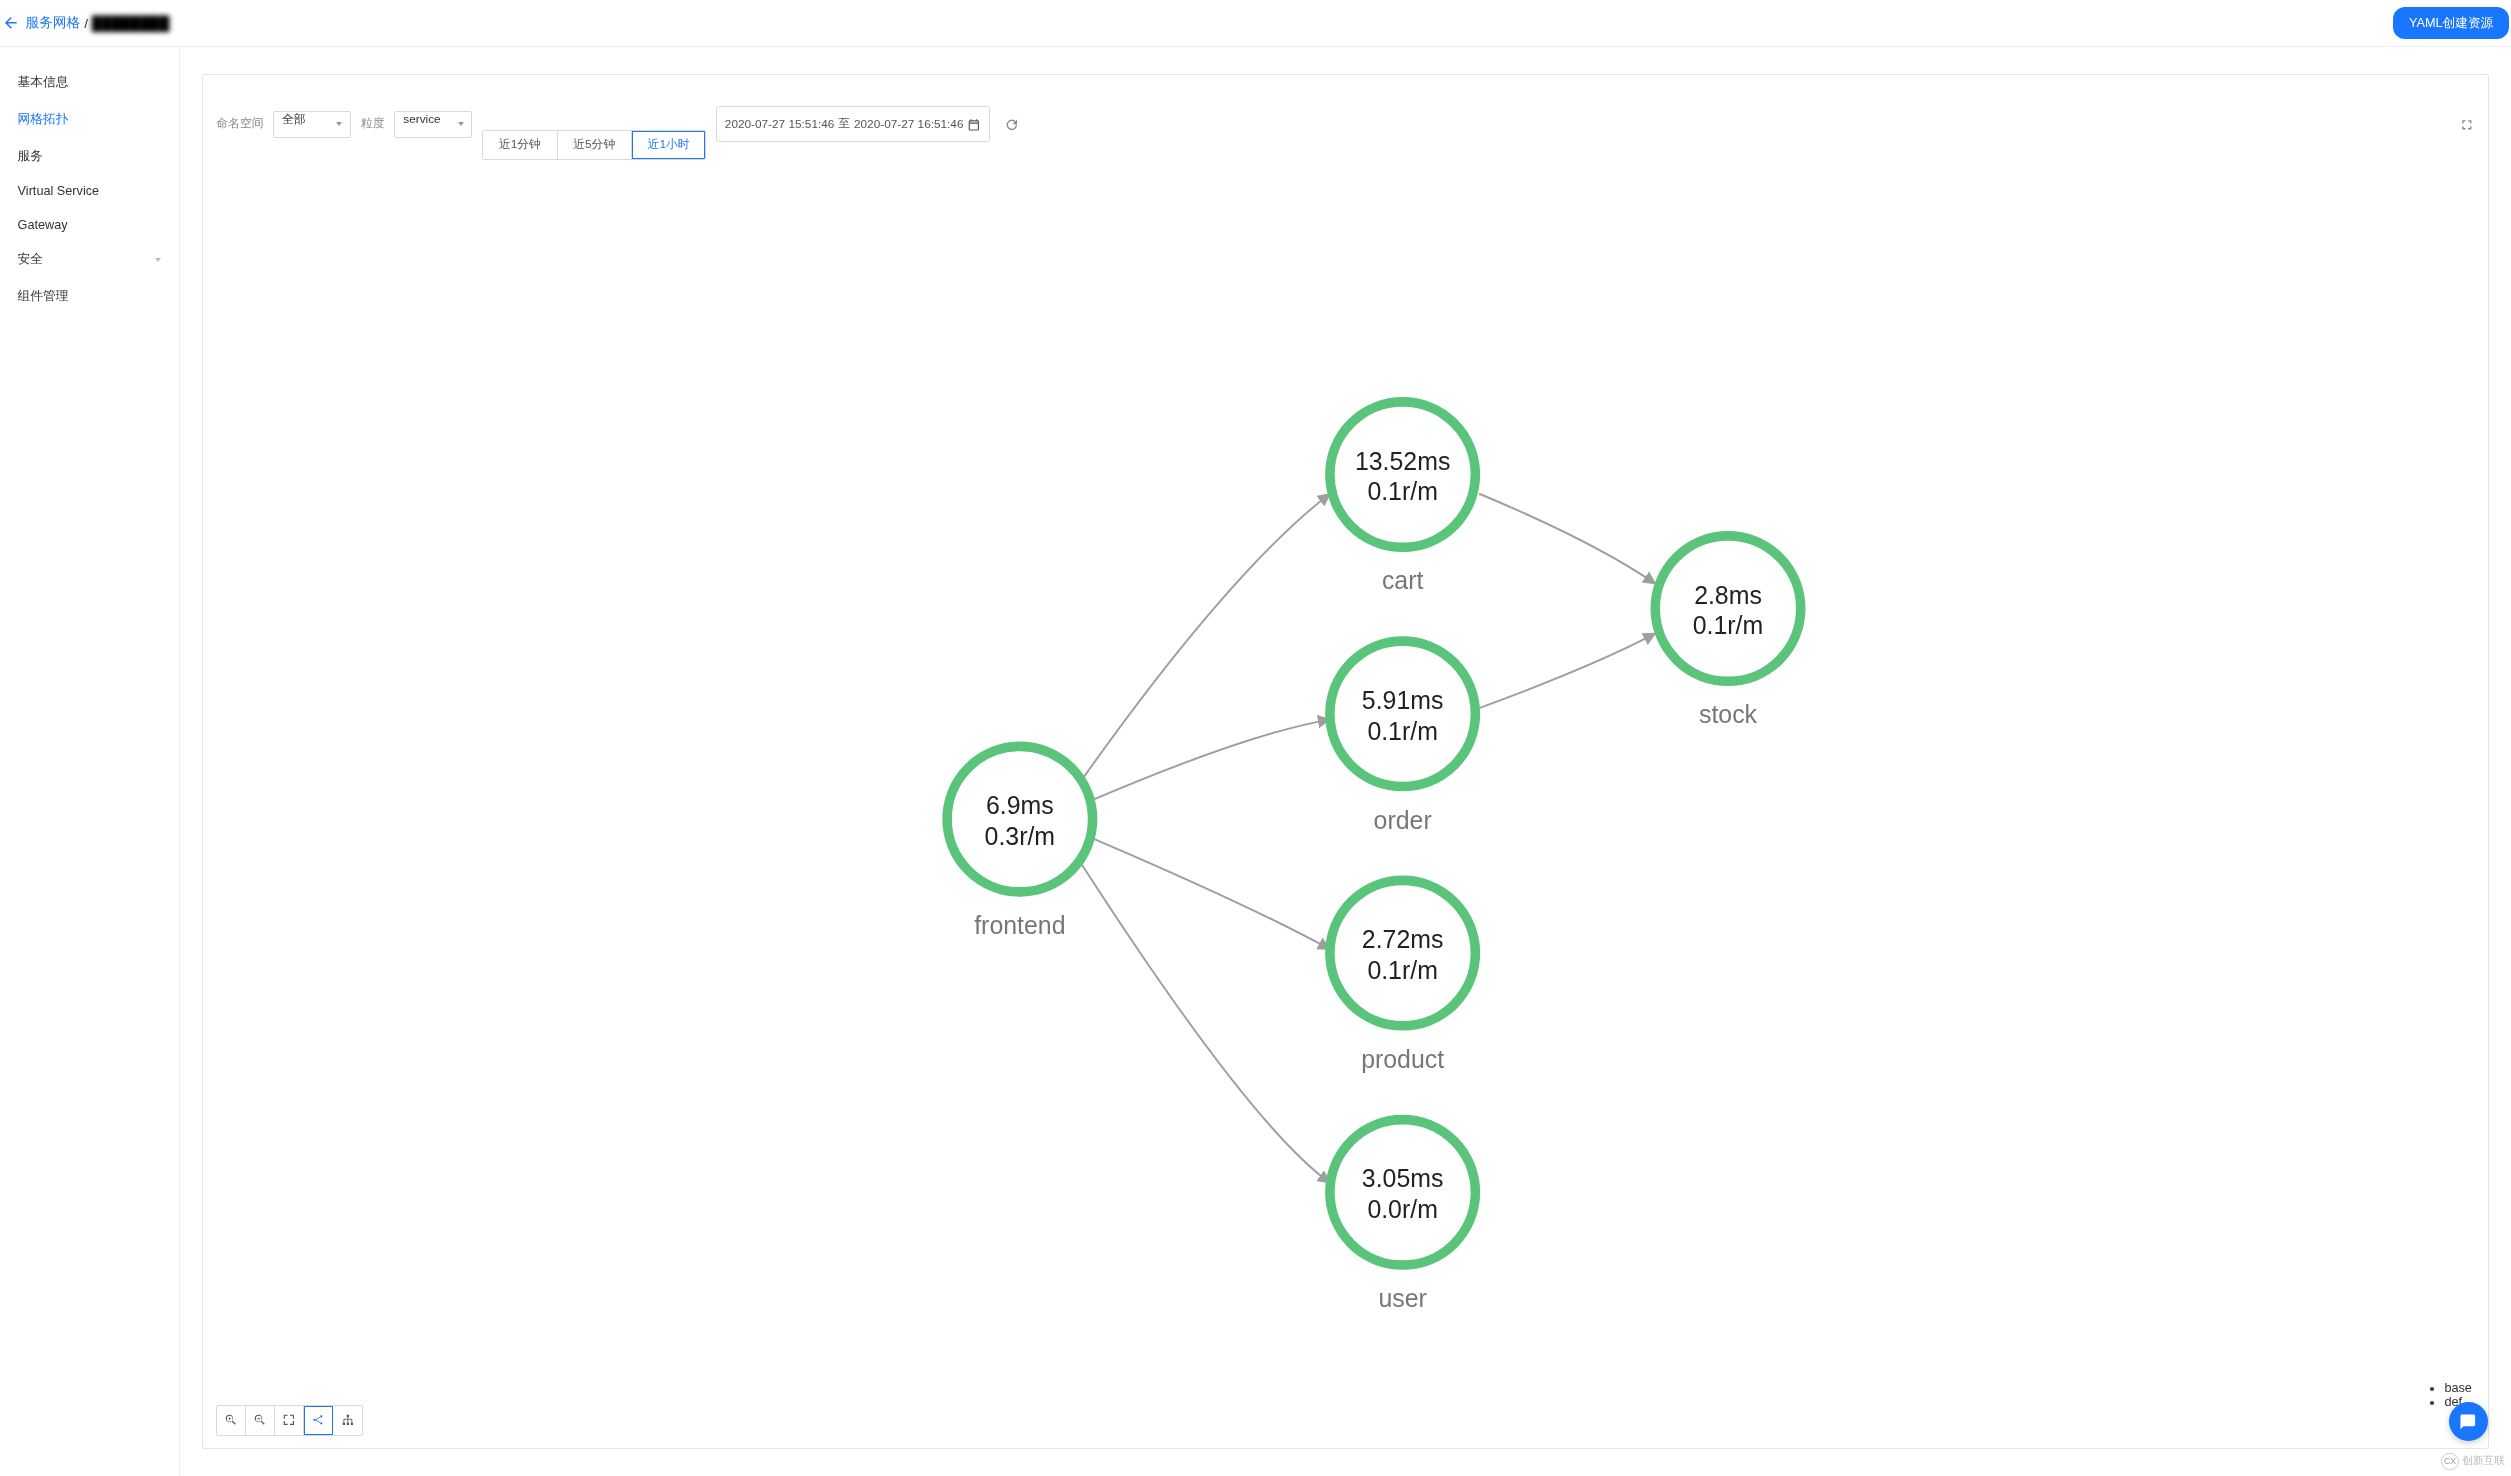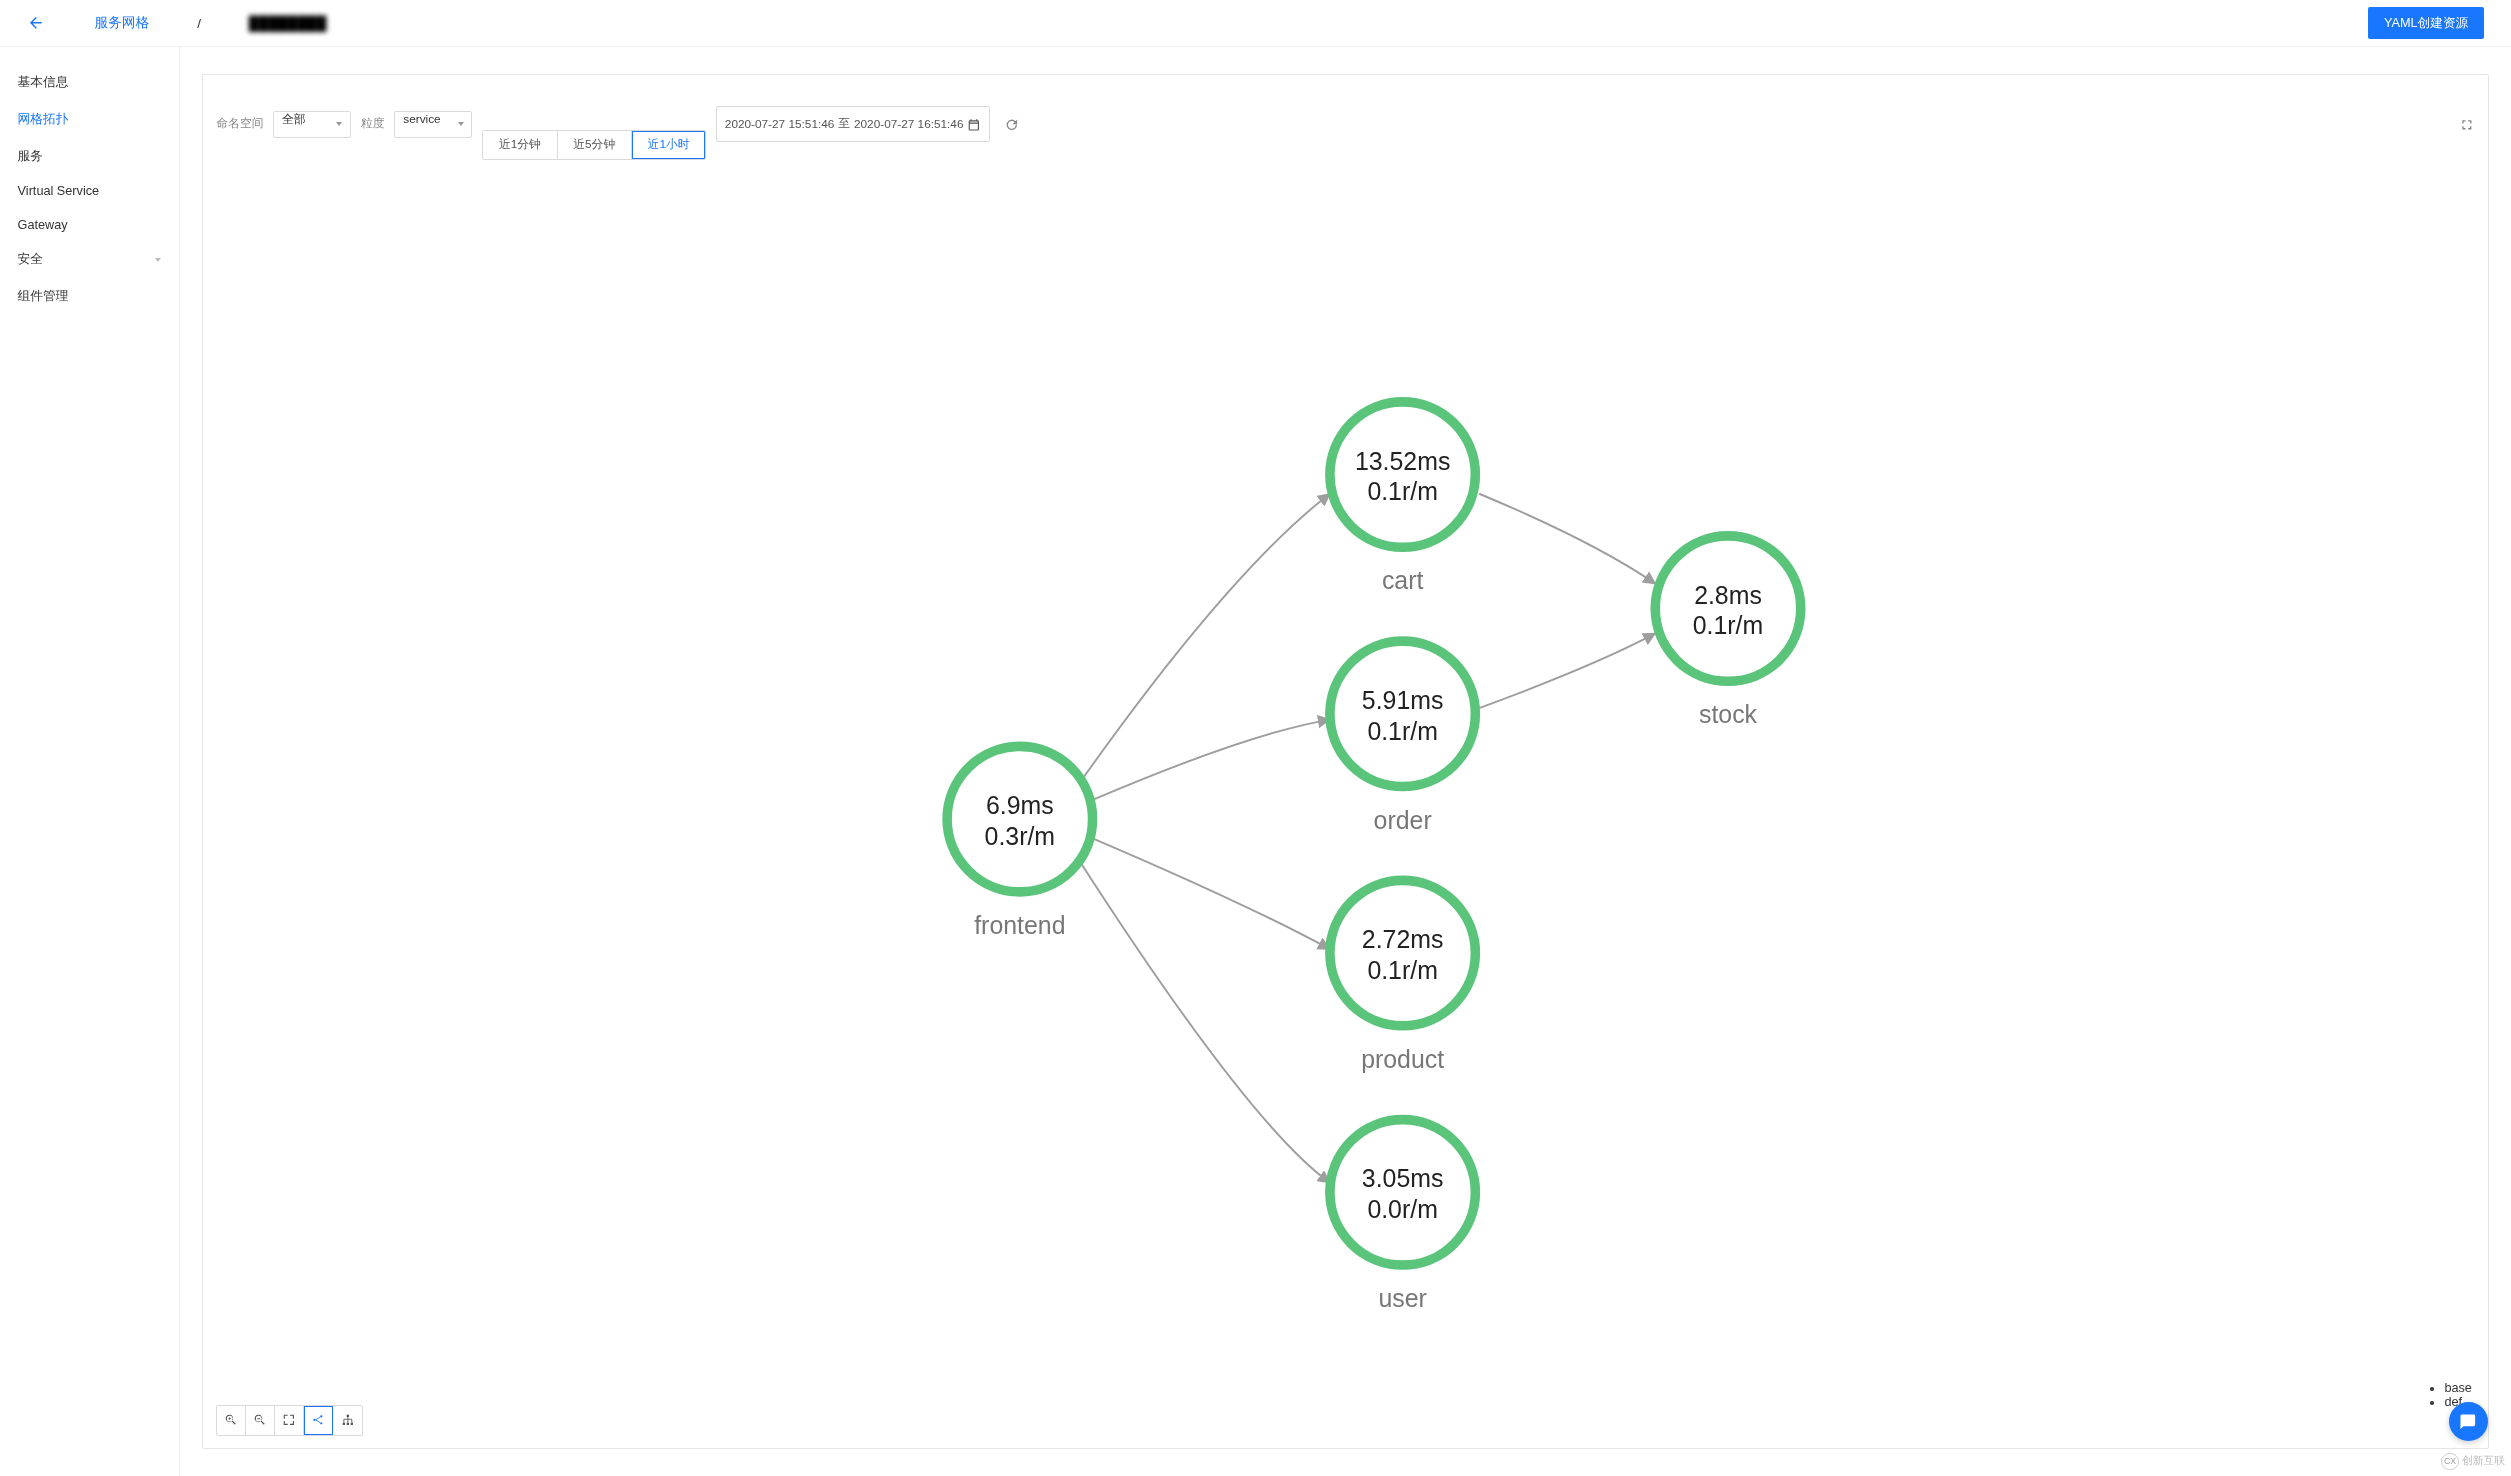--- a/index.html
+++ b/index.html
@@ -1,26 +1,26 @@
 <!DOCTYPE html>
 <html><head>
 <meta charset="utf-8">
 <style>
   * { box-sizing: border-box; margin: 0; padding: 0; }
   html, body { width: 100%; height: 100%; font-family: -apple-system, "Helvetica Neue", Arial, sans-serif; font-size: 12.7px; color: #333; background: #fff; }
   body { display: flex; flex-direction: column; }
 
   
-  .top-header { height: 47px; display: flex; align-items: center; padding: 0 27px; border-bottom: 1px solid #eee; gap: 44px; }
+  .top-header { height: 47px; display: flex; align-items: center; padding: 0 2px; border-bottom: 1px solid #eee; }
   .back-arrow { width: 17.6px; height: 17.6px; color: #1976ff; cursor: pointer; margin-right: 5.9px; }
   .breadcrumb-root, .breadcrumb-sep { color: #1976ff; font-size: 13.7px; }
   .breadcrumb-sep { margin: 0 3.9px; color:#333; }
   .breadcrumb-current { font-size: 13.7px; color: #000; filter: blur(2.9px); user-select:none; }
   .spacer { flex: 1; }
-  .btn-primary { background: #1976ff; color: #fff; border: none; padding: 7.8px 15.7px; font-size: 12.7px; border-radius: 2px; cursor: pointer; }
+  .btn-primary { background: #1976ff; color: #fff; border: none; padding: 7.8px 15.7px; font-size: 12.7px; border-radius: 12px; cursor: pointer; }
 
   .main-row { flex: 1; display: flex; min-height: 0; }
 
   
   .sidebar { width: 180px; border-right: 1px solid #eee; padding-top: 17.6px; }
   .side-item { padding: 9.8px 17.6px; font-size: 12.7px; color: #333; cursor: pointer; display:flex; align-items:center; justify-content:space-between; }
   .side-item.active { color: #1976ff; }
   .side-chevron { width:0; height:0; border-left:3.9px solid transparent; border-right:3.9px solid transparent; border-top:4.9px solid #bbb; }
 
   

